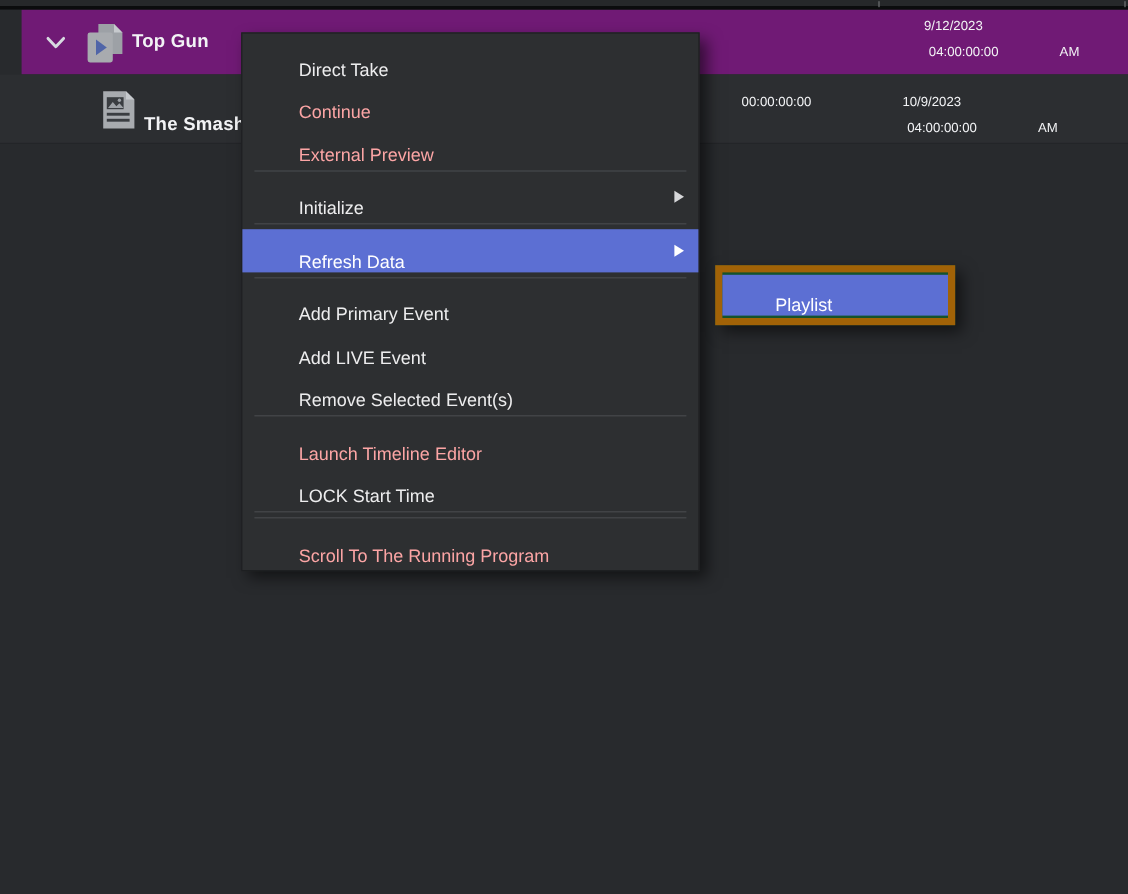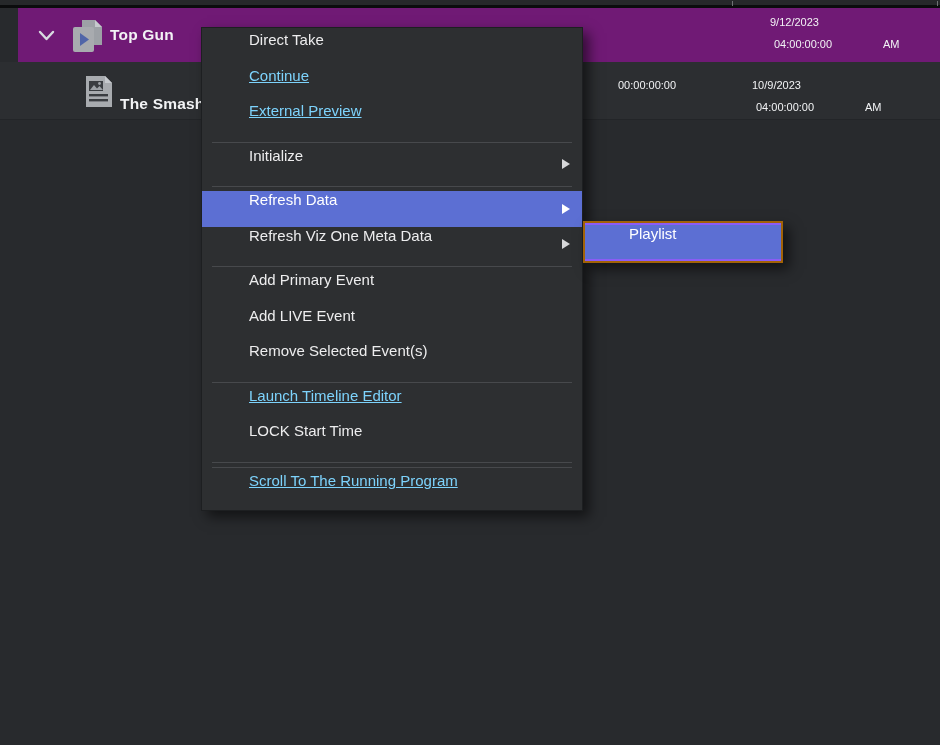--- a/index.html
+++ b/index.html
@@ -34,43 +34,43 @@
   .menu {
     position: absolute; left: 201px; top: 27px; width: 382px;
     background: #2d2f31;
     border: 1px solid #1d1f21;
     box-shadow: 6px 6px 12px rgba(0,0,0,0.55);
     padding: 3px 0;
     z-index: 5;
   }
   .menu-item {
     height: 35.5px;
-    display: flex; align-items: flex-start;
+    display: flex; align-items: flex-end;
     padding-left: 47px; padding-right: 30px;
     font-size: 15px; color: #ededee;
     position: relative; cursor: default;
     white-space: nowrap;
   }
-  .menu-item.disabled { color: #7dd3fc; text-decoration: underline; }
+  .menu-item.disabled { color: #fca5a5; }
   .menu-item.highlighted { background: #5c6fd3; color: #ffffff; }
   .menu-sep { height: 1px; background: #47494c; margin: 4px 10px; }
   .arrow {
     position: absolute; right: 12px; top: 50%; margin-top: -5px;
     width: 0; height: 0;
     border-left: 8px solid #d6d7d9;
     border-top: 5px solid transparent;
     border-bottom: 5px solid transparent;
   }
   .menu-item.highlighted .arrow { border-left-color: #ffffff; }
 
   
   .submenu {
-    position: absolute; left: 583px; top: 221px; width: 200px;
-    background: #8b5cf6;
-    border: 2px solid #a16207;
+    position: absolute; left: 596px; top: 221px; width: 200px;
+    background: #14532d;
+    border: 6px solid #a16207;
     box-shadow: 6px 6px 12px rgba(0,0,0,0.55);
     padding: 2px 0;
     z-index: 6;
   }
   .submenu .menu-item { height: 33.5px; padding-left: 44px; }
 </style>
 </head>
 <body>
 
 <div class="header-strip">
@@ -124,24 +124,20 @@
     <div class="menu-sep"></div>
     <div class="menu-item">
       <span>Initialize</span>
       <span class="arrow"></span>
     </div>
     <div class="menu-sep"></div>
     <div class="menu-item highlighted">
       <span>Refresh Data</span>
       <span class="arrow"></span>
     </div>
-    <div class="menu-item">
-      <span>Refresh Viz One Meta Data</span>
-      <span class="arrow"></span>
-    </div>
     <div class="menu-sep"></div>
     <div class="menu-item">
       <span>Add Primary Event</span>
     </div>
     <div class="menu-item">
       <span>Add LIVE Event</span>
     </div>
     <div class="menu-item">
       <span>Remove Selected Event(s)</span>
     </div>

